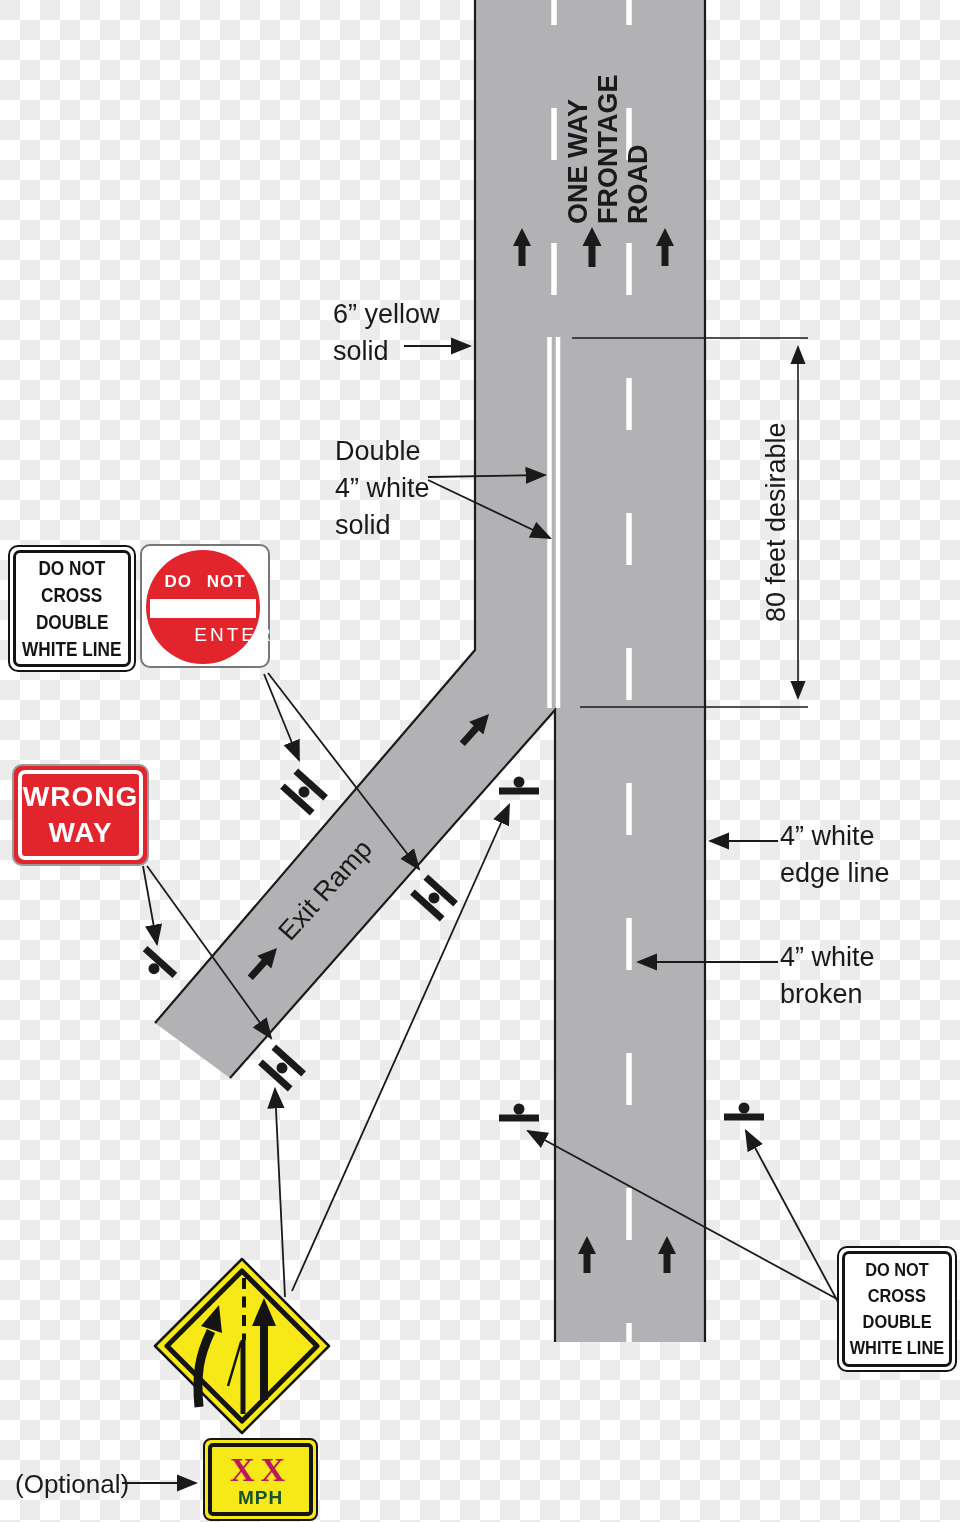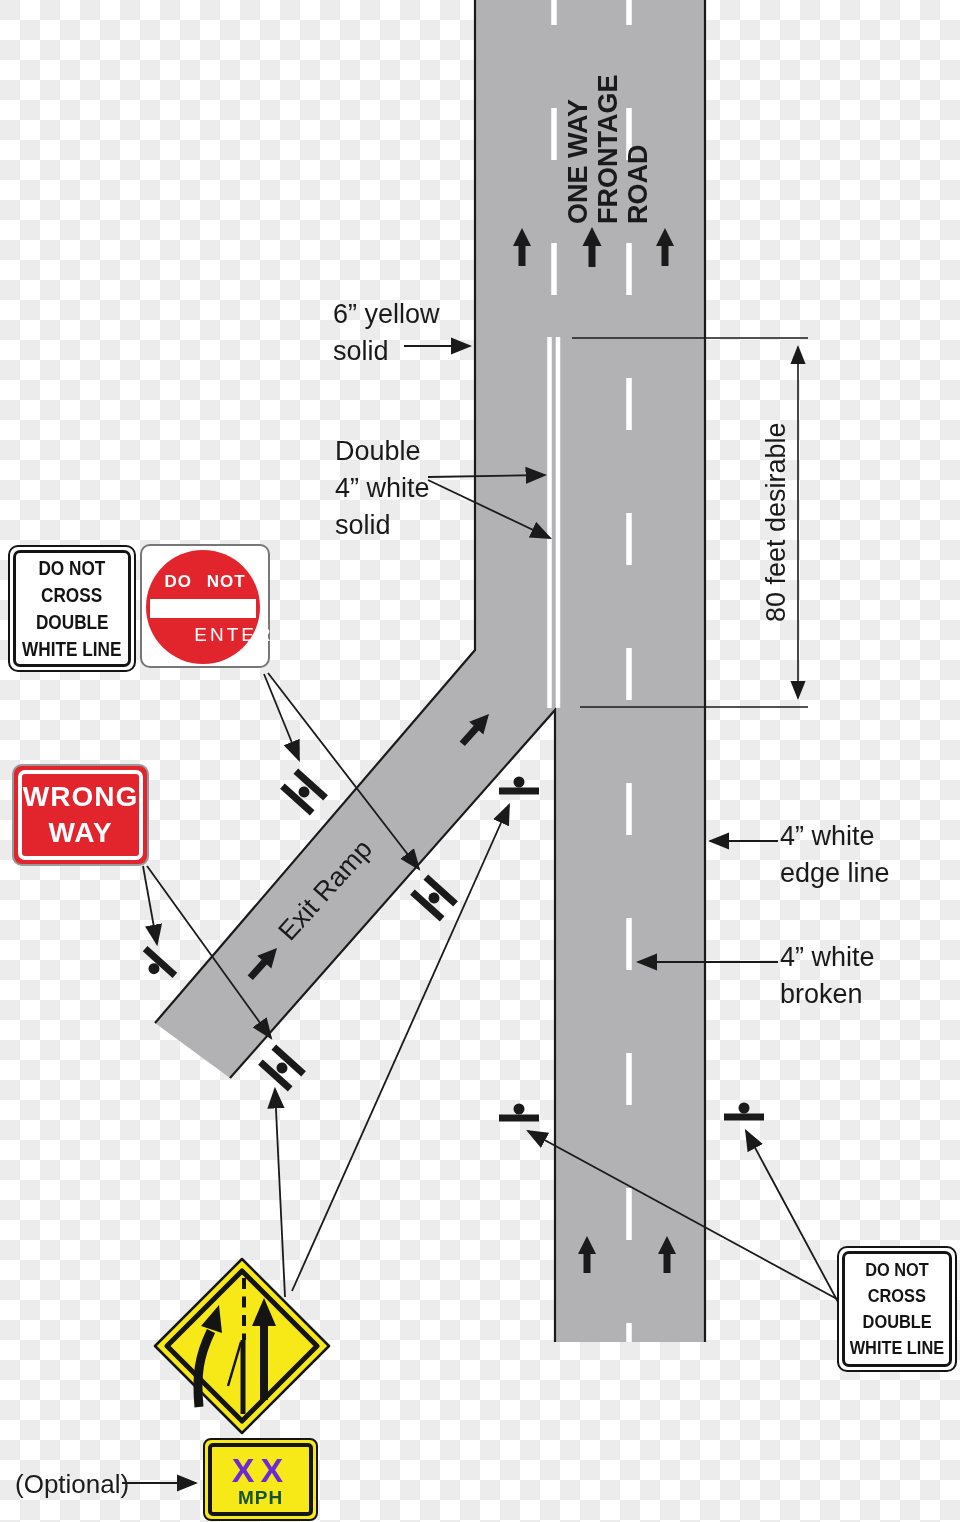--- a/index.html
+++ b/index.html
@@ -60,21 +60,21 @@
   .ww-line{color:#ffffff;font-weight:bold;font-size:28px;line-height:36px;letter-spacing:1px;}
   .mph-plaque{
     position:absolute;left:203px;top:1438px;width:115px;height:83px;
     background:#f7e917;border:2px solid #141414;border-radius:8px;box-sizing:border-box;
   }
   .mph-inner{
     position:absolute;left:3px;top:3px;right:3px;bottom:3px;
     border:4px solid #141414;border-radius:5px;background:#f7e917;
     display:flex;flex-direction:column;align-items:center;justify-content:center;
   }
-  .mph-xx{font-weight:bold;font-size:34px;line-height:36px;letter-spacing:6px;color:#6d28d9;}
+  .mph-xx{font-weight:bold;font-size:34px;line-height:36px;letter-spacing:6px;color:#be185d;font-family:Liberation Serif, serif;}
   .mph-unit{font-weight:bold;font-size:19px;line-height:20px;letter-spacing:1px;color:#14532d;}
 </style>
 </head>
 <body>
 
 <div id="stage">
 
   <svg id="diagram-svg" width="960" height="1522" viewBox="0 0 960 1522">
     <defs>
       <marker id="ah" viewBox="0 0 10 8" refX="9" refY="4" markerWidth="12" markerHeight="10" orient="auto-start-reverse">

